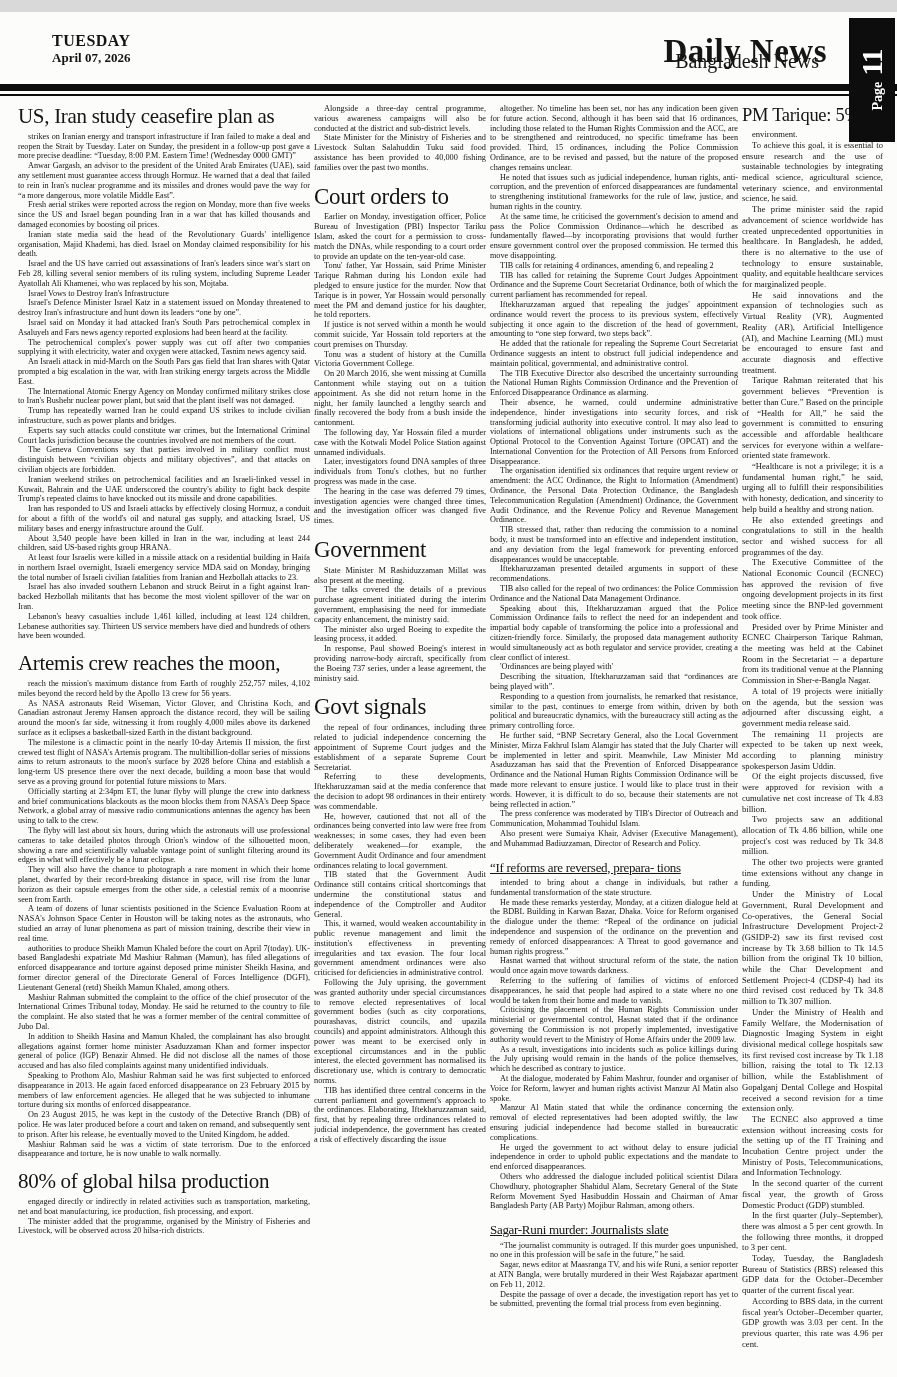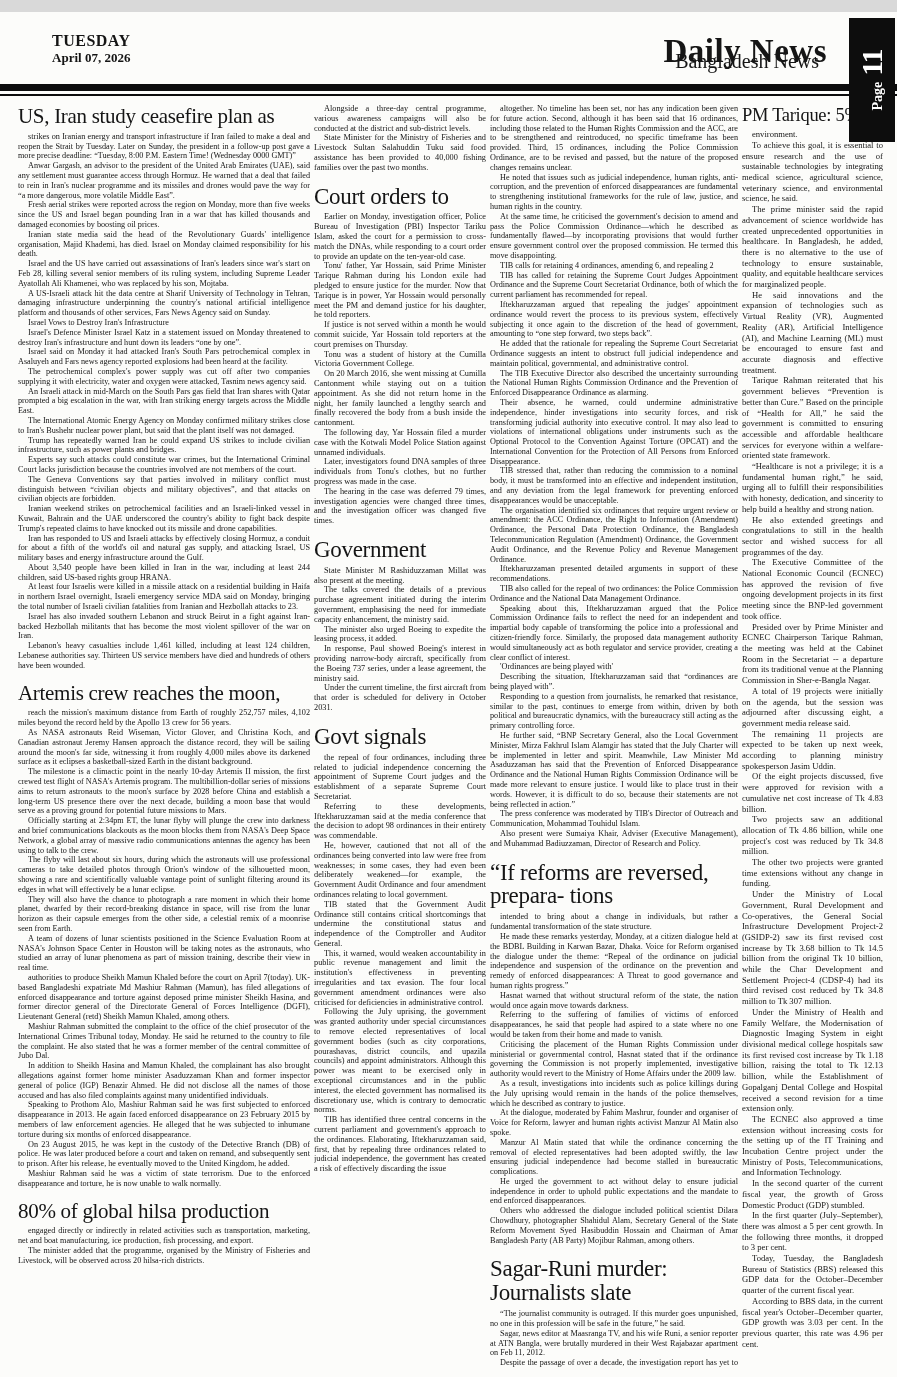--- a/index.html
+++ b/index.html
@@ -40,21 +40,21 @@
   .col { overflow:hidden; }
   .col-1 { width:292px; }
   .col-2 { width:172px; }
   .col-3 { width:248px; }
   .col-4 { width:141px; }
   .article h2 {
     font-weight:normal; margin:12px 0 4px; line-height:1.04; letter-spacing:-0.3px;
   }
   .col-1 .article h2 { font-size:21px; }
   .col-2 .article h2 { font-size:23px; }
-  .col-3 .article h2 { font-size:23px; }
+  .col-3 .article h2 { font-size:13px;text-decoration:underline; }
   .col-4 .article h2 { font-size:18.5px; }
   .col .article:first-child h2 { margin-top:2px; }
   .article p { margin:0; text-indent:10px; text-align:justify; }
   .col-1 .article p, .col-3 .article p { font-size:8.2px; line-height:9.8px; }
   .col-2 .article p { font-size:8.3px; line-height:9.8px; }
   .col-4 .article p { font-size:8.6px; line-height:10.7px; }
 </style>
 </head>
 <body>
 
@@ -81,21 +81,20 @@
 
   <main class="page-body">
       <section class="col col-1">
         <article class="article">
           <h2>US, Iran study ceasefire plan as</h2>
           <p>strikes on Iranian energy and transport infrastructure if Iran failed to make a deal and reopen the Strait by Tuesday. Later on Sunday, the president in a follow-up post gave a more precise deadline: “Tuesday, 8:00 P.M. Eastern Time! (Wednesday 0000 GMT)”</p>
           <p>Anwar Gargash, an advisor to the president of the United Arab Emirates (UAE), said any settlement must guarantee access through Hormuz. He warned that a deal that failed to rein in Iran's nuclear programme and its missiles and drones would pave the way for “a more dangerous, more volatile Middle East”.</p>
           <p>Fresh aerial strikes were reported across the region on Monday, more than five weeks since the US and Israel began pounding Iran in a war that has killed thousands and damaged economies by boosting oil prices.</p>
           <p>Iranian state media said the head of the Revolutionary Guards' intelligence organisation, Majid Khademi, has died. Israel on Monday claimed responsibility for his death.</p>
           <p>Israel and the US have carried out assassinations of Iran's leaders since war's start on Feb 28, killing several senior members of its ruling system, including Supreme Leader Ayatollah Ali Khamenei, who was replaced by his son, Mojtaba.</p>
-          <p>A US-Israeli attack hit the data centre at Sharif University of Technology in Tehran, damaging infrastructure underpinning the country's national artificial intelligence platform and thousands of other services, Fars News Agency said on Sunday.</p>
           <p>Israel Vows to Destroy Iran's Infrastructure</p>
           <p>Israel's Defence Minister Israel Katz in a statement issued on Monday threatened to destroy Iran's infrastructure and hunt down its leaders “one by one”.</p>
           <p>Israel said on Monday it had attacked Iran's South Pars petrochemical complex in Asaluyeh and Fars news agency reported explosions had been heard at the facility.</p>
           <p>The petrochemical complex's power supply was cut off after two companies supplying it with electricity, water and oxygen were attacked, Tasnim news agency said.</p>
           <p>An Israeli attack in mid-March on the South Pars gas field that Iran shares with Qatar prompted a big escalation in the war, with Iran striking energy targets across the Middle East.</p>
           <p>The International Atomic Energy Agency on Monday confirmed military strikes close to Iran's Bushehr nuclear power plant, but said that the plant itself was not damaged.</p>
           <p>Trump has repeatedly warned Iran he could expand US strikes to include civilian infrastructure, such as power plants and bridges.</p>
           <p>Experts say such attacks could constitute war crimes, but the International Criminal Court lacks jurisdiction because the countries involved are not members of the court.</p>
           <p>The Geneva Conventions say that parties involved in military conflict must distinguish between “civilian objects and military objectives”, and that attacks on civilian objects are forbidden.</p>
           <p>Iranian weekend strikes on petrochemical facilities and an Israeli-linked vessel in Kuwait, Bahrain and the UAE underscored the country's ability to fight back despite Trump's repeated claims to have knocked out its missile and drone capabilities.</p>
@@ -144,21 +143,20 @@
           <p>The following day, Yar Hossain filed a murder case with the Kotwali Model Police Station against unnamed individuals.</p>
           <p>Later, investigators found DNA samples of three individuals from Tonu's clothes, but no further progress was made in the case.</p>
           <p>The hearing in the case was deferred 79 times, investigation agencies were changed three times, and the investigation officer was changed five times.</p>
         </article>
         <article class="article">
           <h2>Government</h2>
           <p>State Minister M Rashiduzzaman Millat was also present at the meeting.</p>
           <p>The talks covered the details of a previous purchase agreement initiated during the interim government, emphasising the need for immediate capacity enhancement, the ministry said.</p>
           <p>The minister also urged Boeing to expedite the leasing process, it added.</p>
           <p>In response, Paul showed Boeing's interest in providing narrow-body aircraft, specifically from the Boeing 737 series, under a lease agreement, the ministry said.</p>
-          <p>Under the current timeline, the first aircraft from that order is scheduled for delivery in October 2031.</p>
         </article>
         <article class="article">
           <h2>Govt signals</h2>
           <p>the repeal of four ordinances, including three related to judicial independence concerning the appointment of Supreme Court judges and the establishment of a separate Supreme Court Secretariat.</p>
           <p>Referring to these developments, Iftekharuzzaman said at the media conference that the decision to adopt 98 ordinances in their entirety was commendable.</p>
           <p>He, however, cautioned that not all of the ordinances being converted into law were free from weaknesses; in some cases, they had even been deliberately weakened—for example, the Government Audit Ordinance and four amendment ordinances relating to local government.</p>
           <p>TIB stated that the Government Audit Ordinance still contains critical shortcomings that undermine the constitutional status and independence of the Comptroller and Auditor General.</p>
           <p>This, it warned, would weaken accountability in public revenue management and limit the institution's effectiveness in preventing irregularities and tax evasion. The four local government amendment ordinances were also criticised for deficiencies in administrative control.</p>
           <p>Following the July uprising, the government was granted authority under special circumstances to remove elected representatives of local government bodies (such as city corporations, pourashavas, district councils, and upazila councils) and appoint administrators. Although this power was meant to be exercised only in exceptional circumstances and in the public interest, the elected government has normalised its discretionary use, which is contrary to democratic norms.</p>
           <p>TIB has identified three central concerns in the current parliament and government's approach to the ordinances. Elaborating, Iftekharuzzaman said, first, that by repealing three ordinances related to judicial independence, the government has created a risk of effectively discarding the issue</p>
@@ -168,22 +166,22 @@
         <article class="article">
           <p>altogether. No timeline has been set, nor has any indication been given for future action. Second, although it has been said that 16 ordinances, including those related to the Human Rights Commission and the ACC, are to be strengthened and reintroduced, no specific timeframe has been provided. Third, 15 ordinances, including the Police Commission Ordinance, are to be revised and passed, but the nature of the proposed changes remains unclear.</p>
           <p>He noted that issues such as judicial independence, human rights, anti-corruption, and the prevention of enforced disappearances are fundamental to strengthening institutional frameworks for the rule of law, justice, and human rights in the country.</p>
           <p>At the same time, he criticised the government's decision to amend and pass the Police Commission Ordinance—which he described as fundamentally flawed—by incorporating provisions that would further ensure government control over the proposed commission. He termed this move disappointing.</p>
           <p>TIB calls for retaining 4 ordinances, amending 6, and repealing 2</p>
           <p>TIB has called for retaining the Supreme Court Judges Appointment Ordinance and the Supreme Court Secretariat Ordinance, both of which the current parliament has recommended for repeal.</p>
           <p>Iftekharuzzaman argued that repealing the judges' appointment ordinance would revert the process to its previous system, effectively subjecting it once again to the discretion of the head of government, amounting to “one step forward, two steps back”.</p>
           <p>He added that the rationale for repealing the Supreme Court Secretariat Ordinance suggests an intent to obstruct full judicial independence and maintain political, governmental, and administrative control.</p>
           <p>The TIB Executive Director also described the uncertainty surrounding the National Human Rights Commission Ordinance and the Prevention of Enforced Disappearance Ordinance as alarming.</p>
           <p>Their absence, he warned, could undermine administrative independence, hinder investigations into security forces, and risk transforming judicial authority into executive control. It may also lead to violations of international obligations under instruments such as the Optional Protocol to the Convention Against Torture (OPCAT) and the International Convention for the Protection of All Persons from Enforced Disappearance.</p>
+          <p>The organisation identified six ordinances that require urgent review or amendment: the ACC Ordinance, the Right to Information (Amendment) Ordinance, the Personal Data Protection Ordinance, the Bangladesh Telecommunication Regulation (Amendment) Ordinance, the Government Audit Ordinance, and the Revenue Policy and Revenue Management Ordinance.</p>
           <p>TIB stressed that, rather than reducing the commission to a nominal body, it must be transformed into an effective and independent institution, and any deviation from the legal framework for preventing enforced disappearances would be unacceptable.</p>
-          <p>The organisation identified six ordinances that require urgent review or amendment: the ACC Ordinance, the Right to Information (Amendment) Ordinance, the Personal Data Protection Ordinance, the Bangladesh Telecommunication Regulation (Amendment) Ordinance, the Government Audit Ordinance, and the Revenue Policy and Revenue Management Ordinance.</p>
           <p>Iftekharuzzaman presented detailed arguments in support of these recommendations.</p>
           <p>TIB also called for the repeal of two ordinances: the Police Commission Ordinance and the National Data Management Ordinance.</p>
           <p>Speaking about this, Iftekharuzzaman argued that the Police Commission Ordinance fails to reflect the need for an independent and impartial body capable of transforming the police into a professional and citizen-friendly force. Similarly, the proposed data management authority would simultaneously act as both regulator and service provider, creating a clear conflict of interest.</p>
           <p>'Ordinances are being played with'</p>
           <p>Describing the situation, Iftekharuzzaman said that “ordinances are being played with”.</p>
           <p>Responding to a question from journalists, he remarked that resistance, similar to the past, continues to emerge from within, driven by both political and bureaucratic dynamics, with the bureaucracy still acting as the primary controlling force.</p>
           <p>He further said, “BNP Secretary General, also the Local Government Minister, Mirza Fakhrul Islam Alamgir has stated that the July Charter will be implemented in letter and spirit. Meanwhile, Law Minister Md Asaduzzaman has said that the Prevention of Enforced Disappearance Ordinance and the National Human Rights Commission Ordinance will be made more relevant to ensure justice. I would like to place trust in their words. However, it is difficult to do so, because their statements are not being reflected in action.”</p>
           <p>The press conference was moderated by TIB's Director of Outreach and Communication, Mohammad Touhidul Islam.</p>
           <p>Also present were Sumaiya Khair, Adviser (Executive Management), and Muhammad Badiuzzaman, Director of Research and Policy.</p>
         </article>

